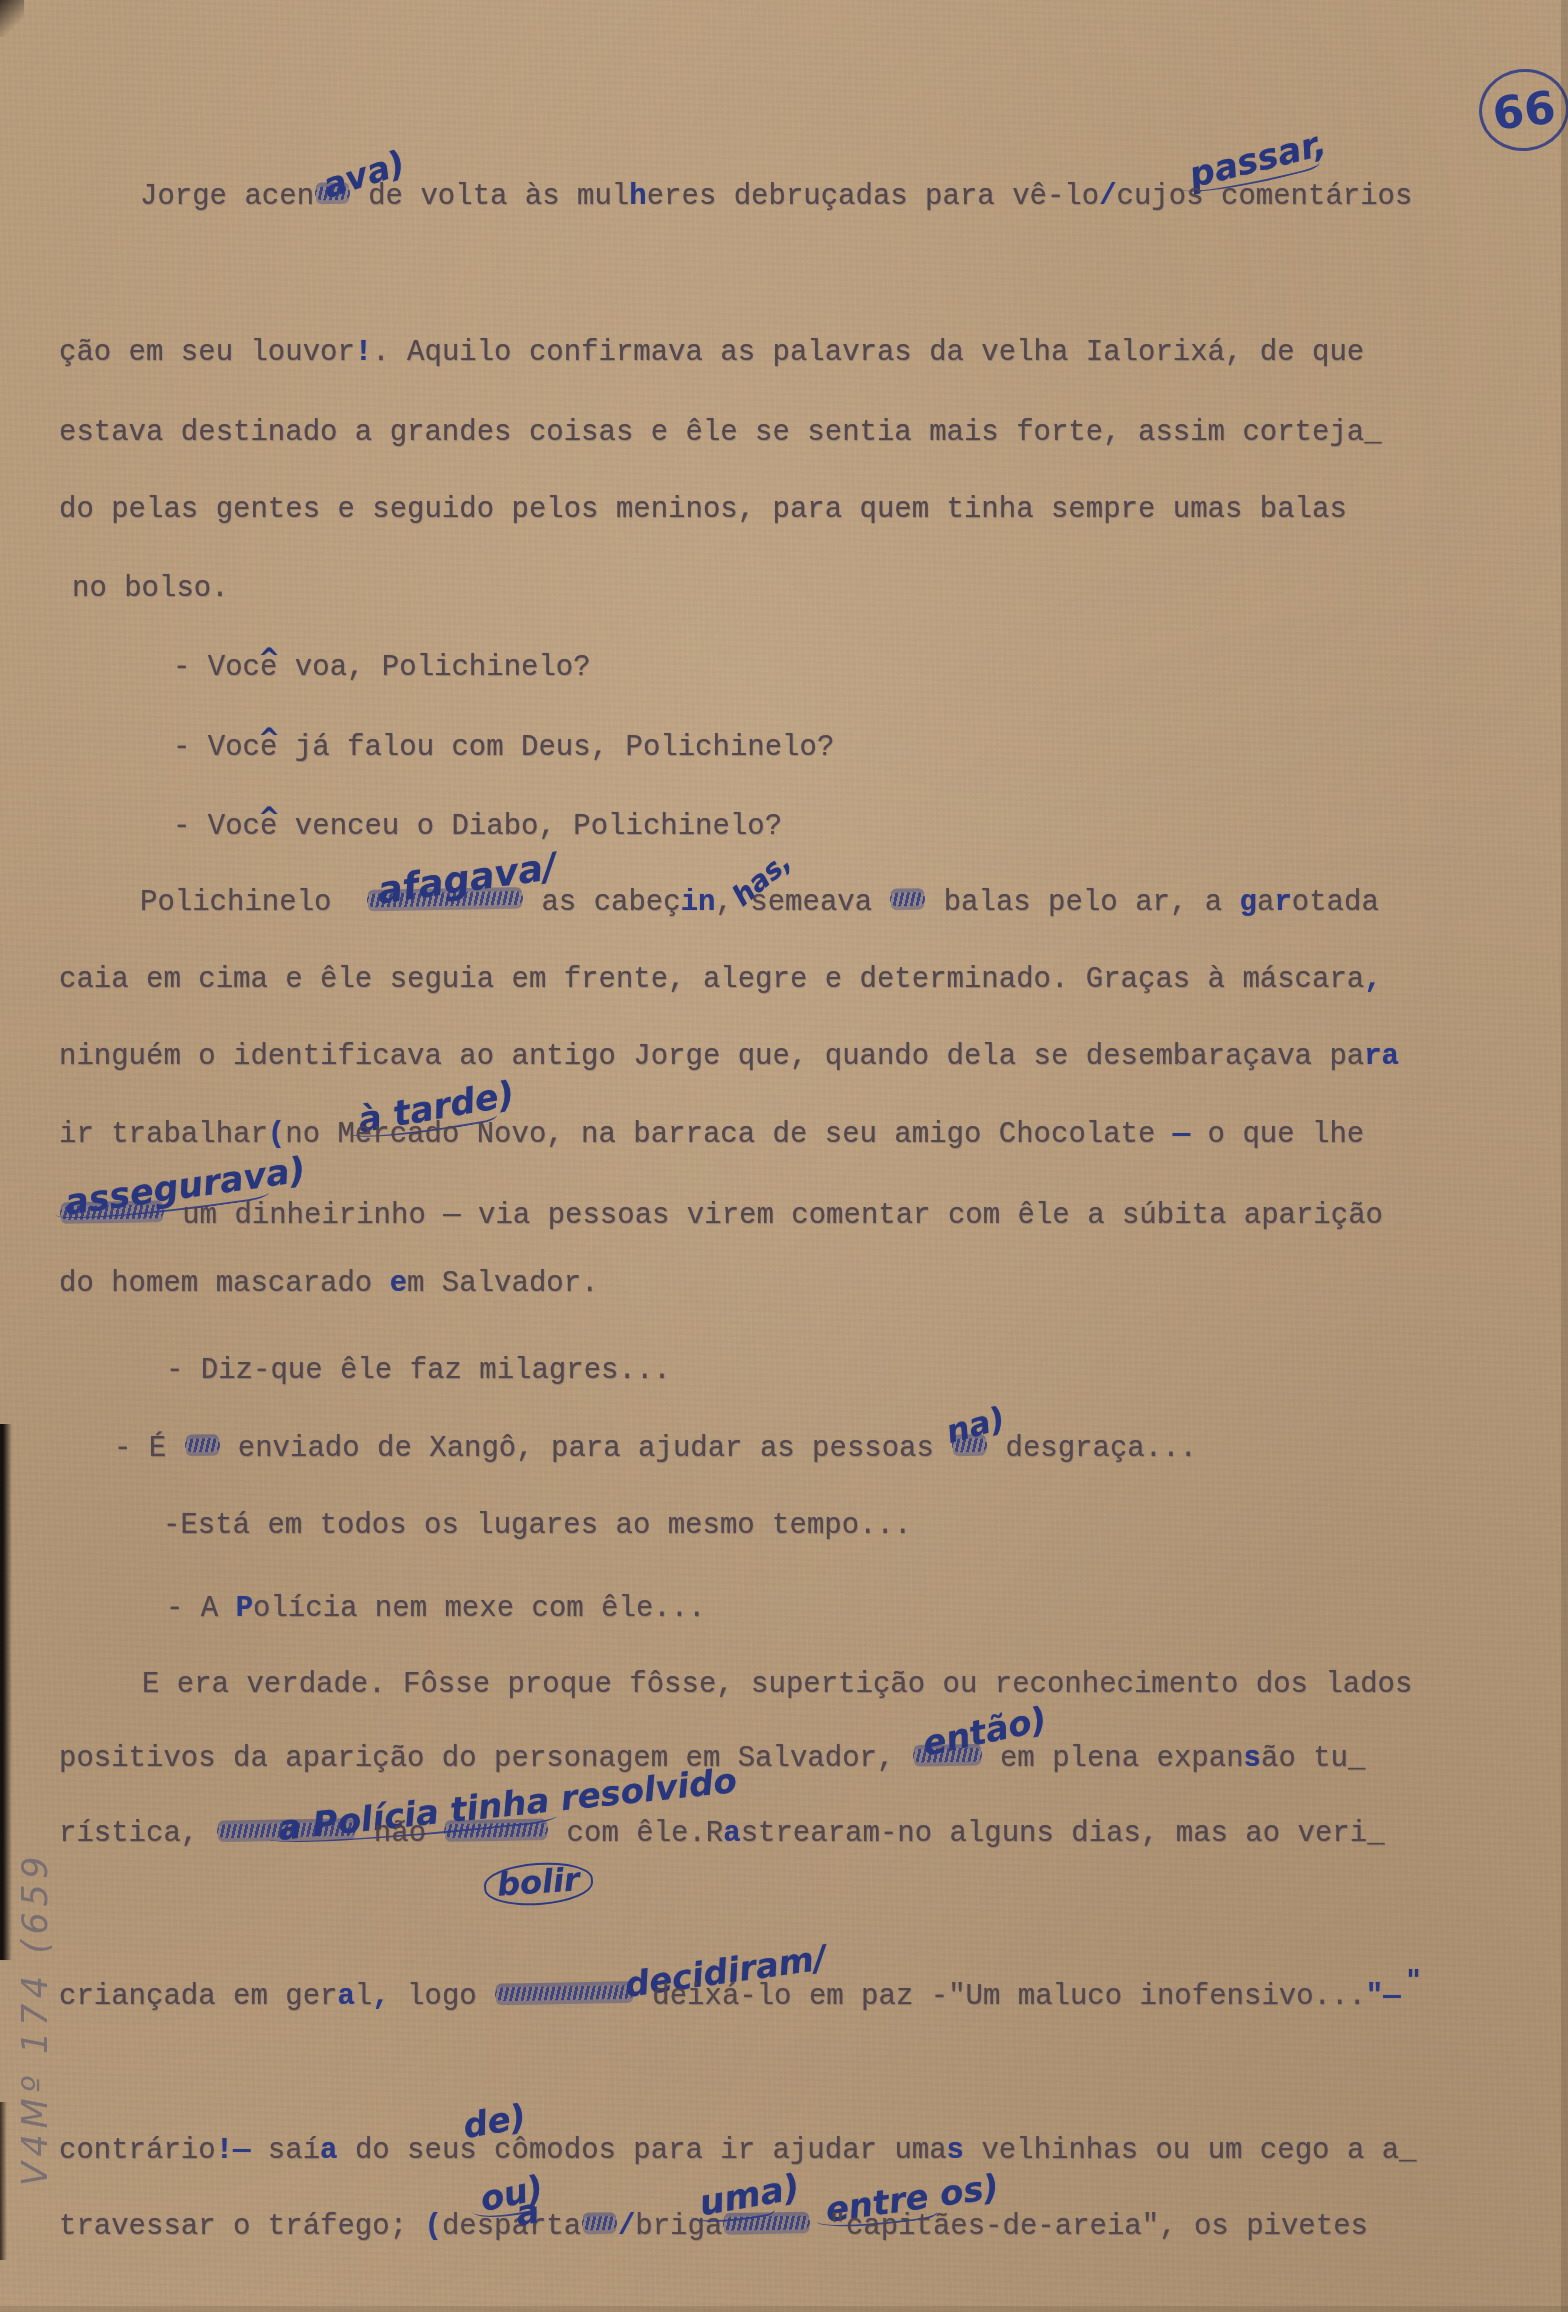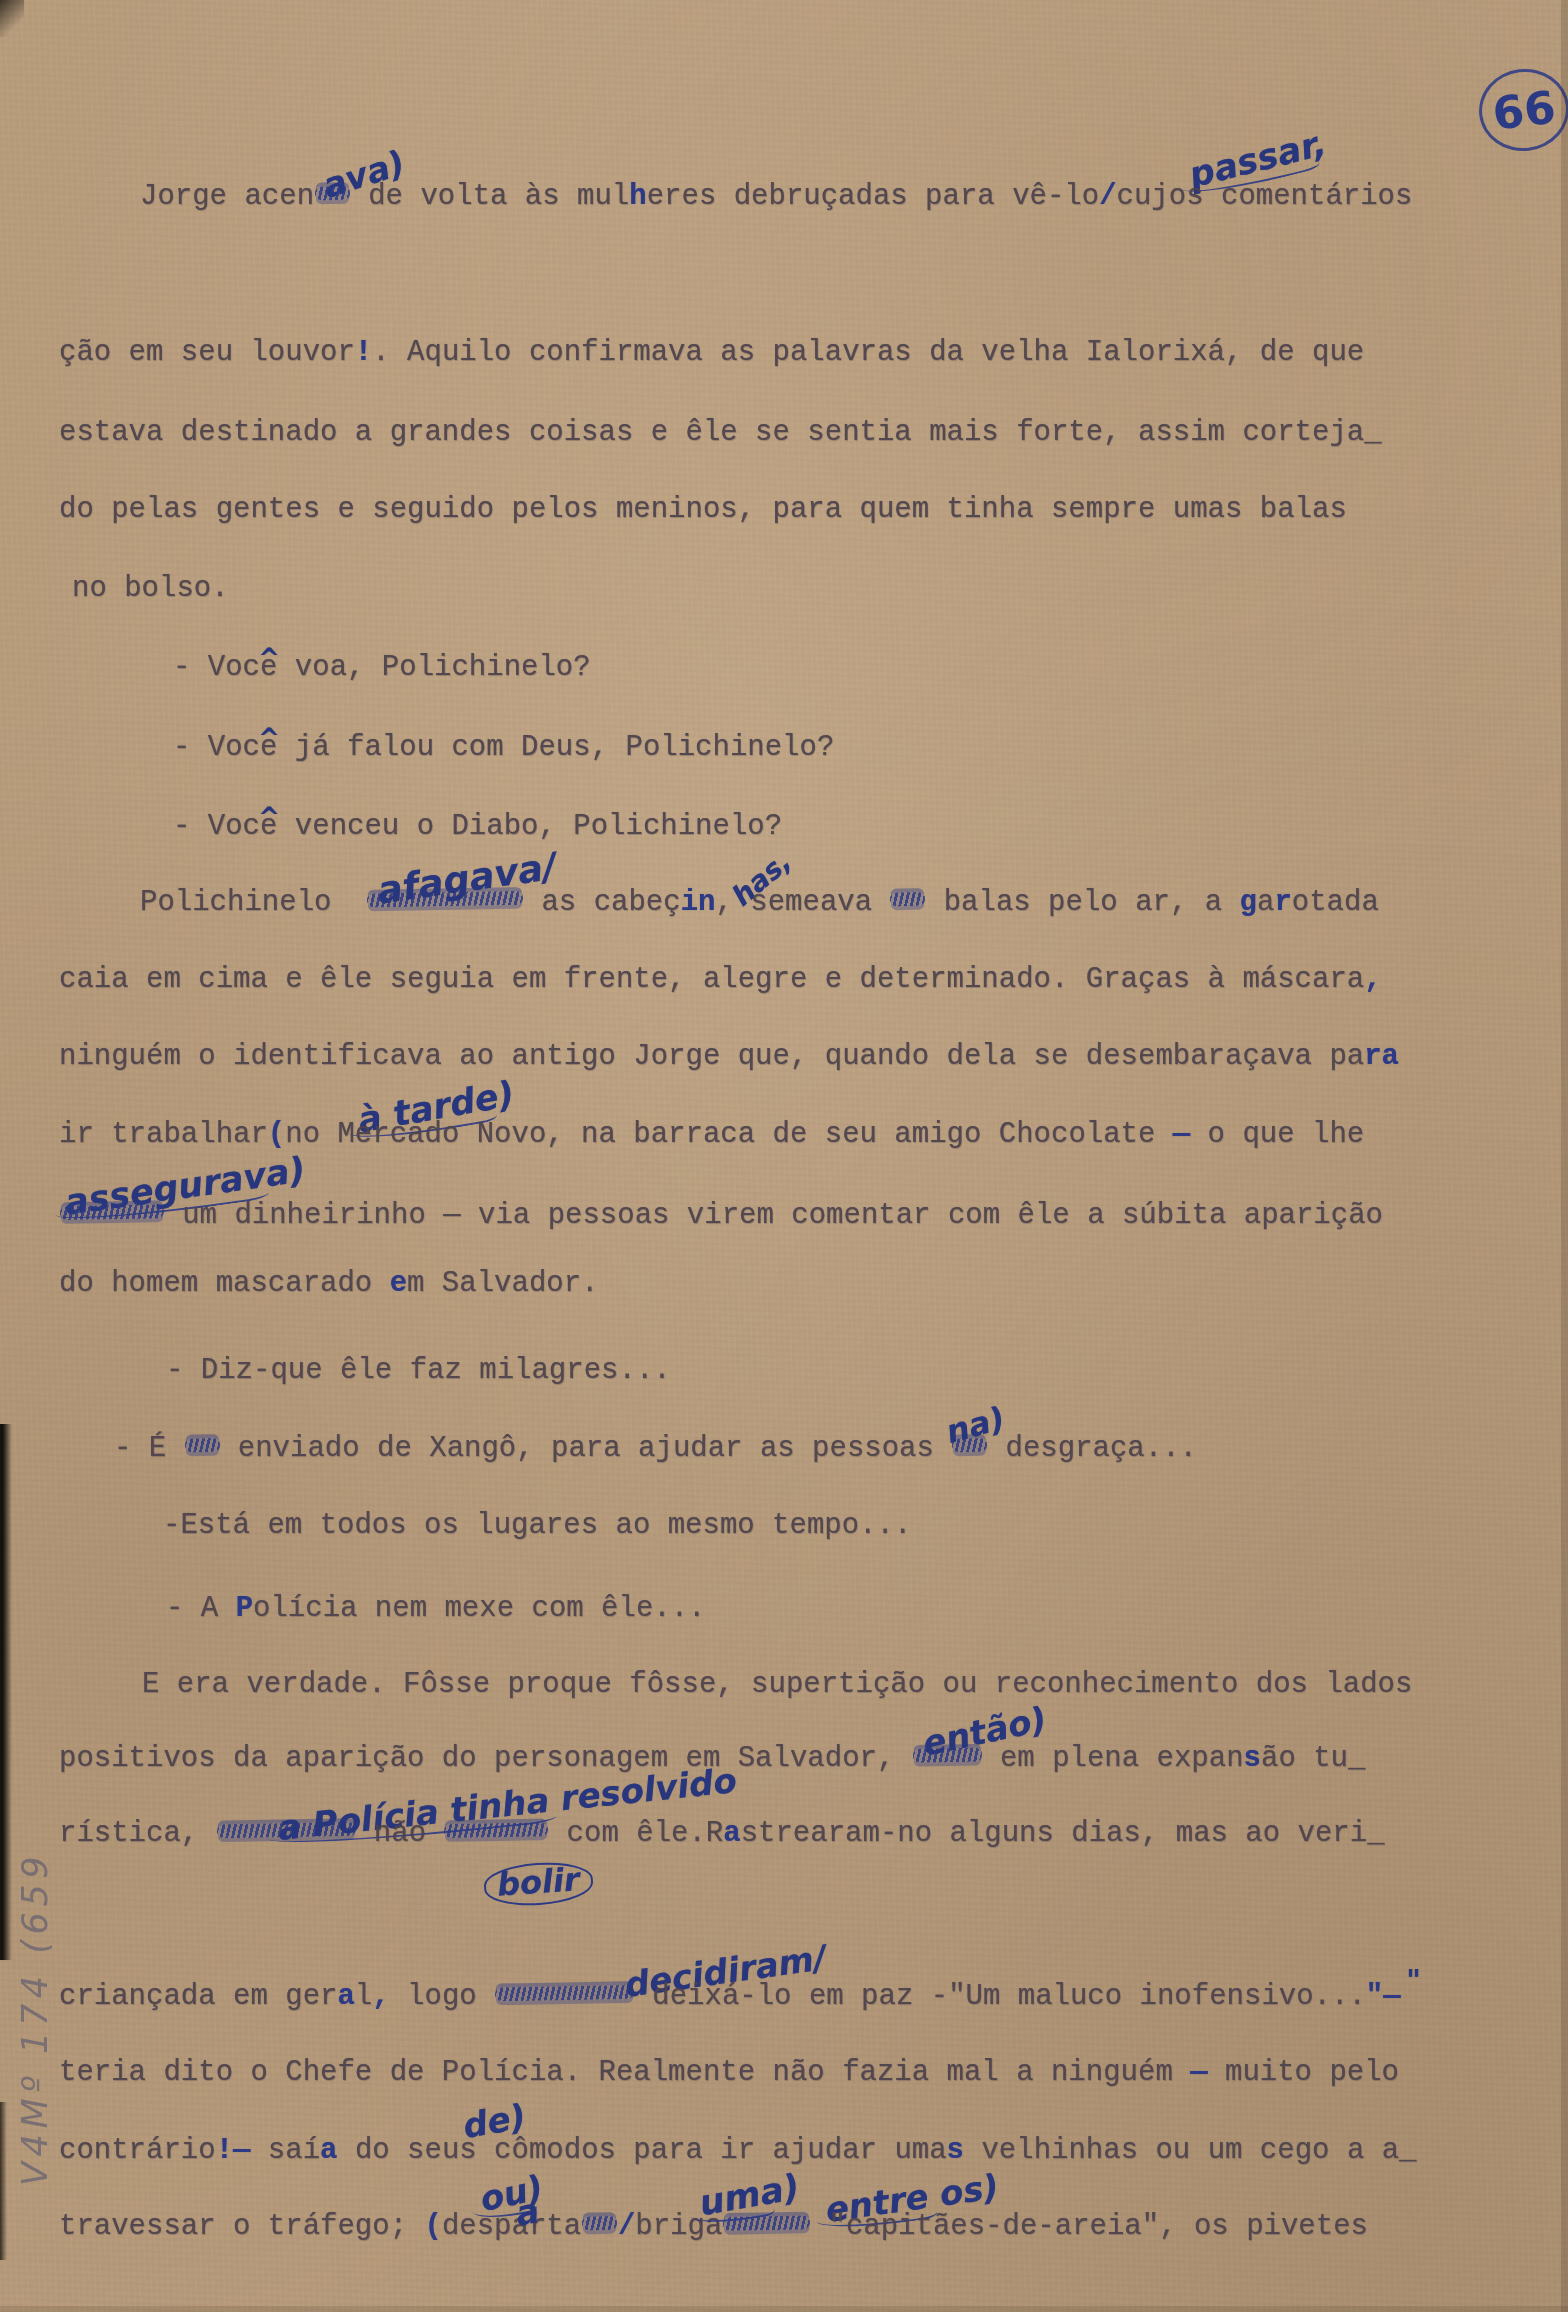--- a/index.html
+++ b/index.html
@@ -67,21 +67,20 @@
     <div class="line" style="left: 59px; top: 1201px;"><span class="anchor"><span class="hand" style="left: 4.7px; top: -54px; transform: rotate(-8deg); font-size: 35px;">assegurava)<i class="swash" style="width: 214px;"></i></span></span><span class="scribble" style="width: 104px;"></span><span class="typed"> um dinheirinho — via pessoas virem comentar com êle a súbita aparição</span></div>
     <div class="line" style="left: 59px; top: 1269px;"><span class="typed">do homem mascarado </span><span class="inked">e</span><span class="typed">m Salvador.</span></div>
     <div class="line" style="left: 166px; top: 1356px;"><span class="typed">- Diz-que êle faz milagres...</span></div>
     <div class="line" style="left: 114px; top: 1434px;"><span class="typed">- É </span><span class="scribble" style="width: 35px;"></span><span class="typed"> enviado de Xangô, para ajudar as pessoas </span><span class="scribble" style="width: 35px;"></span><span class="anchor"><span class="hand" style="left: -42px; top: -47px; transform: rotate(-15deg); font-size: 32px;">na)</span></span><span class="typed"> desgraça...</span></div>
     <div class="line" style="left: 157px; top: 1511px; margin-left: 6px;"><span class="typed">-Está em todos os lugares ao mesmo tempo...</span></div>
     <div class="line" style="left: 142px; top: 1670px;"><span class="typed">E era verdade. Fôsse proque fôsse, supertição ou reconhecimento dos lados</span></div>
     <div class="line" style="left: 166px; top: 1594px;"><span class="typed">- A </span><span class="inked">P</span><span class="typed">olícia nem mexe com êle...</span></div>
     <div class="line" style="left: 59px; top: 1744px;"><span class="typed">positivos da aparição do personagem em Salvador, </span><span class="scribble" style="width: 69px;"></span><span class="anchor"><span class="hand" style="left: -61px; top: -52px; transform: rotate(-12deg); font-size: 34px;">então)</span></span><span class="typed"> em plena expan</span><span class="inked">s</span><span class="typed">ão tu_</span></div>
     <div class="line" style="left: 59px; top: 1819px;"><span class="typed">rística, </span><span class="scribble" style="width: 139px;"></span><span class="anchor"><span class="hand" style="left: -79px; top: -54px; transform: rotate(-6deg); font-size: 34px;">a Polícia tinha resolvido<i class="swash" style="width: 289px;"></i></span></span><span class="typed"> não </span><span class="scribble" style="width: 104px;"></span><span class="anchor"><span class="hand circled" style="left: -65px; top: 22.4px; transform: rotate(-4deg); font-size: 32px;">bolir</span></span><span class="typed"> com êle.R</span><span class="inked">a</span><span class="typed">strearam-no alguns dias, mas ao veri_</span></div>
     <div class="line" style="left: 59px; top: 1982px;"><span class="typed">criançada em ger</span><span class="inked">a</span><span class="typed">l</span><span class="inked">,</span><span class="typed"> logo </span><span class="scribble" style="width: 139px;"></span><span class="anchor"><span class="hand" style="left: -11.2px; top: -50px; transform: rotate(-8deg); font-size: 34px;">decidiram/</span></span><span class="typed"> deixá-lo em paz -"Um maluco inofensivo...</span><span class="inked">"—</span><span class="anchor"><span class="hand" style="left: 5.6px; top: -37px; transform: rotate(0deg); font-size: 28px;">"</span></span></div>
-    <div class="line" style="left: 59px; top: 2058px;"><span class="typed">teria dito o Chefe de Polícia. Realmente não fazia mal a ninguém </span><span class="inked">—</span><span class="typed"> muito pelo</span></div>
     <div class="line" style="left: 59px; top: 2136px;"><span class="typed">contrário</span><span class="inked">!— </span><span class="typed">saí</span><span class="inked">a</span><span class="typed"> do </span><span class="anchor"><span class="hand" style="left: 56px; top: -54px; transform: rotate(-10deg); font-size: 34px;">de)</span></span><span class="typed">seus cômodos para ir ajudar uma</span><span class="inked">s</span><span class="typed"> velhinhas ou um cego a a_</span></div>
     <div class="line" style="left: 59px; top: 2212px;"><span class="typed">travessar o tráfego; </span><span class="inked">(</span><span class="typed">des</span><span class="anchor"><span class="hand" style="left: -14px; top: -58px; transform: rotate(-12deg); font-size: 34px;">ou)<i class="swash" style="width: 65px;"></i></span></span><span class="typed">parta</span><span class="anchor"><span class="hand" style="left: -65px; top: -39px; transform: rotate(-10deg); font-size: 34px;">a</span></span><span class="scribble" style="width: 35px;"></span><span class="inked">/</span><span class="typed">briga</span><span class="anchor"><span class="hand" style="left: -23px; top: -56px; transform: rotate(-10deg); font-size: 35px;">uma)<i class="swash" style="width: 84px;"></i></span></span><span class="scribble" style="width: 87px;"></span><span class="anchor"><span class="hand" style="left: 14px; top: -53px; transform: rotate(-8deg); font-size: 34px;">entre os)<i class="swash" style="width: 121px;"></i></span></span><span class="typed"> "capitães-de-areia", os pivetes</span></div>
   </div>
 
 <div id="page-number">
   <span>66</span>
 </div>
 
 <div id="margin-note">V4Mº 174 (659</div>
 

